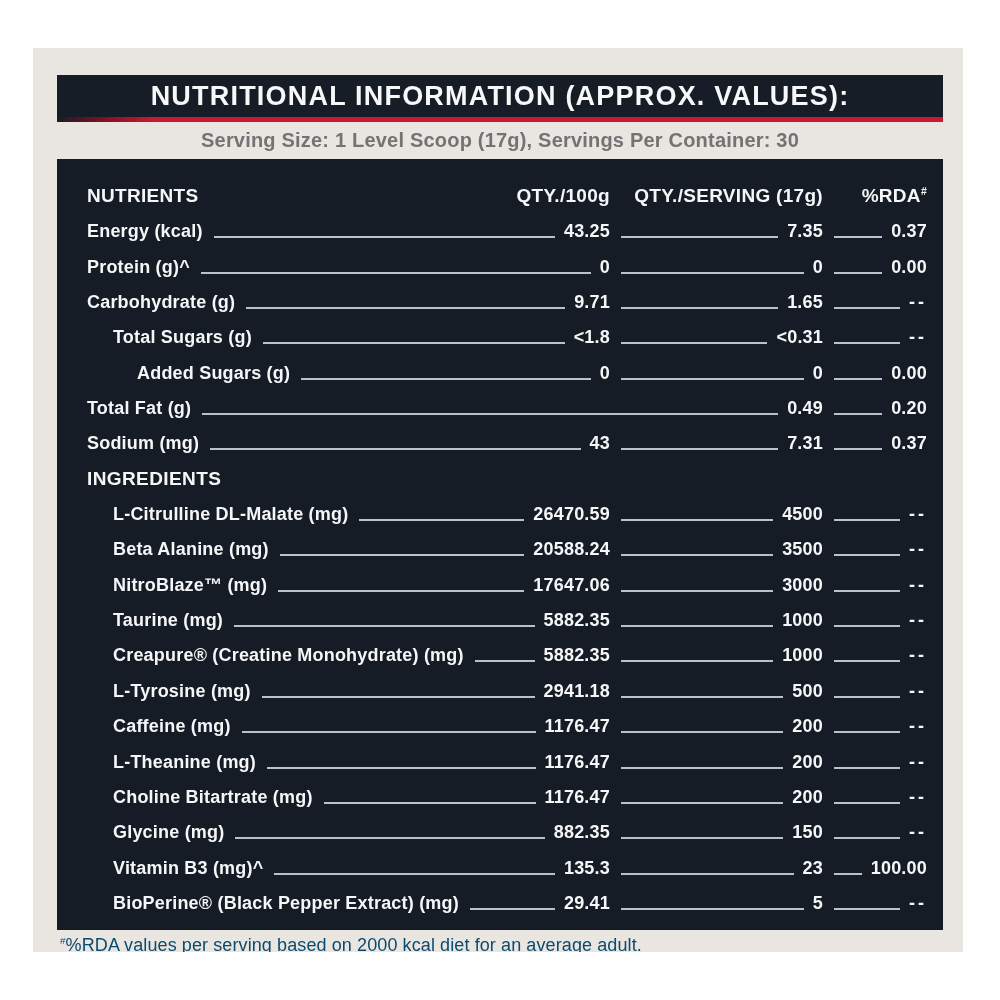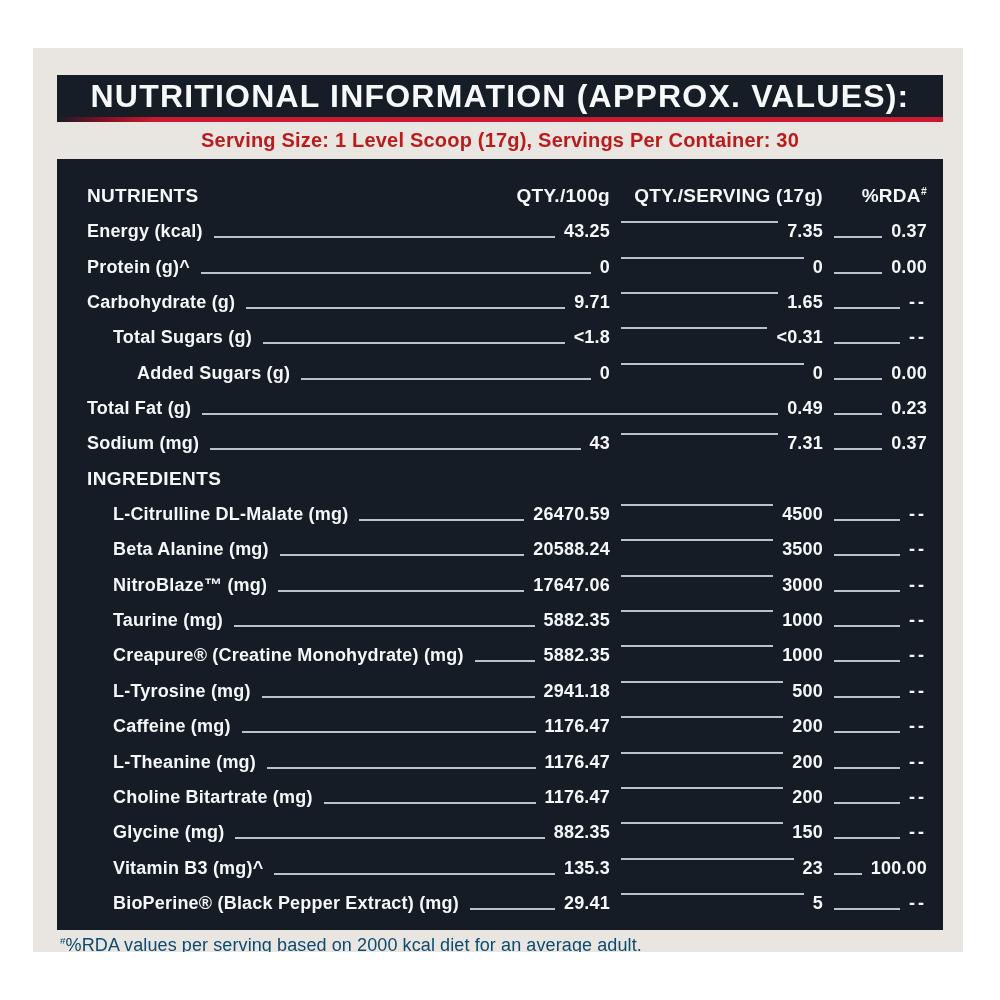--- a/index.html
+++ b/index.html
@@ -16,36 +16,36 @@
   
   .title-bar{
     position:relative;height:42px;background:#171d26;
     display:flex;align-items:center;justify-content:center;
   }
   .title-bar::after{
     content:"";position:absolute;left:0;right:0;bottom:-5px;height:5px;
     background:linear-gradient(90deg,#171d26 0%,#7e1120 5%,#c81a31 11%,#c81a31 100%);
   }
   .title-text{
-    color:#f7f8f9;font-size:32px;font-weight:800;letter-spacing:1.2px;white-space:nowrap;
+    color:#f7f8f9;font-size:27px;font-weight:800;letter-spacing:1.2px;white-space:nowrap;
   }
   
   .serving{
     height:37px;margin-top:5px;display:flex;align-items:center;justify-content:center;
-    font-size:20px;font-weight:700;color:#b91c1c;letter-spacing:0.2px;
+    font-size:20px;font-weight:700;color:#737373;letter-spacing:0.2px;
   }
   
   .panel{
     height:771px;background:#161c25;color:#f5f6f8;box-sizing:border-box;
     padding:10px 16px 16px 30px;
     display:flex;flex-direction:column;justify-content:space-between;
   }
   .row{display:flex;align-items:flex-end;height:33px;}
   .seg1{flex:1 1 auto;min-width:0;display:flex;align-items:flex-end;}
-  .seg2{flex:0 0 213px;display:flex;align-items:flex-start;}
+  .seg2{flex:0 0 213px;display:flex;align-items:flex-end;}
   .seg3{flex:0 0 104px;display:flex;align-items:flex-end;}
   .lbl{font-size:18px;font-weight:700;white-space:nowrap;letter-spacing:0.2px;}
   .lead{flex:1 1 auto;min-width:12px;border-bottom:2px solid #b9c1cb;margin:0 9px 4px 11px;}
   .val{font-size:18px;font-weight:700;white-space:nowrap;letter-spacing:0.2px;}
   .val.dash{letter-spacing:3px;}
   .thead .col{font-size:19px;font-weight:700;letter-spacing:0.3px;}
   .thead{height:38px;}
   .spacer{flex:1 1 auto;}
   .section-lbl{font-size:19px;font-weight:700;letter-spacing:0.4px;}
   sup{font-size:0.55em;line-height:0;}
@@ -159,21 +159,21 @@
         </div>
       </div>
       <div class="row">
         <div class="seg1">
           <span class="lbl" style="padding-left: 0px;">Total Fat (g)</span>
           <span class="lead"></span>
           <span class="val">0.49</span>
         </div>
         <div class="seg3">
           <span class="lead"></span>
-          <span class="val">0.23</span>
+          <span class="val">0.20</span>
         </div>
       </div>
       <div class="row">
         <div class="seg1">
           <span class="lbl" style="padding-left: 0px;">Sodium (mg)</span>
           <span class="lead"></span>
           <span class="val">43</span>
         </div>
         <div class="seg2">
           <span class="lead"></span>

